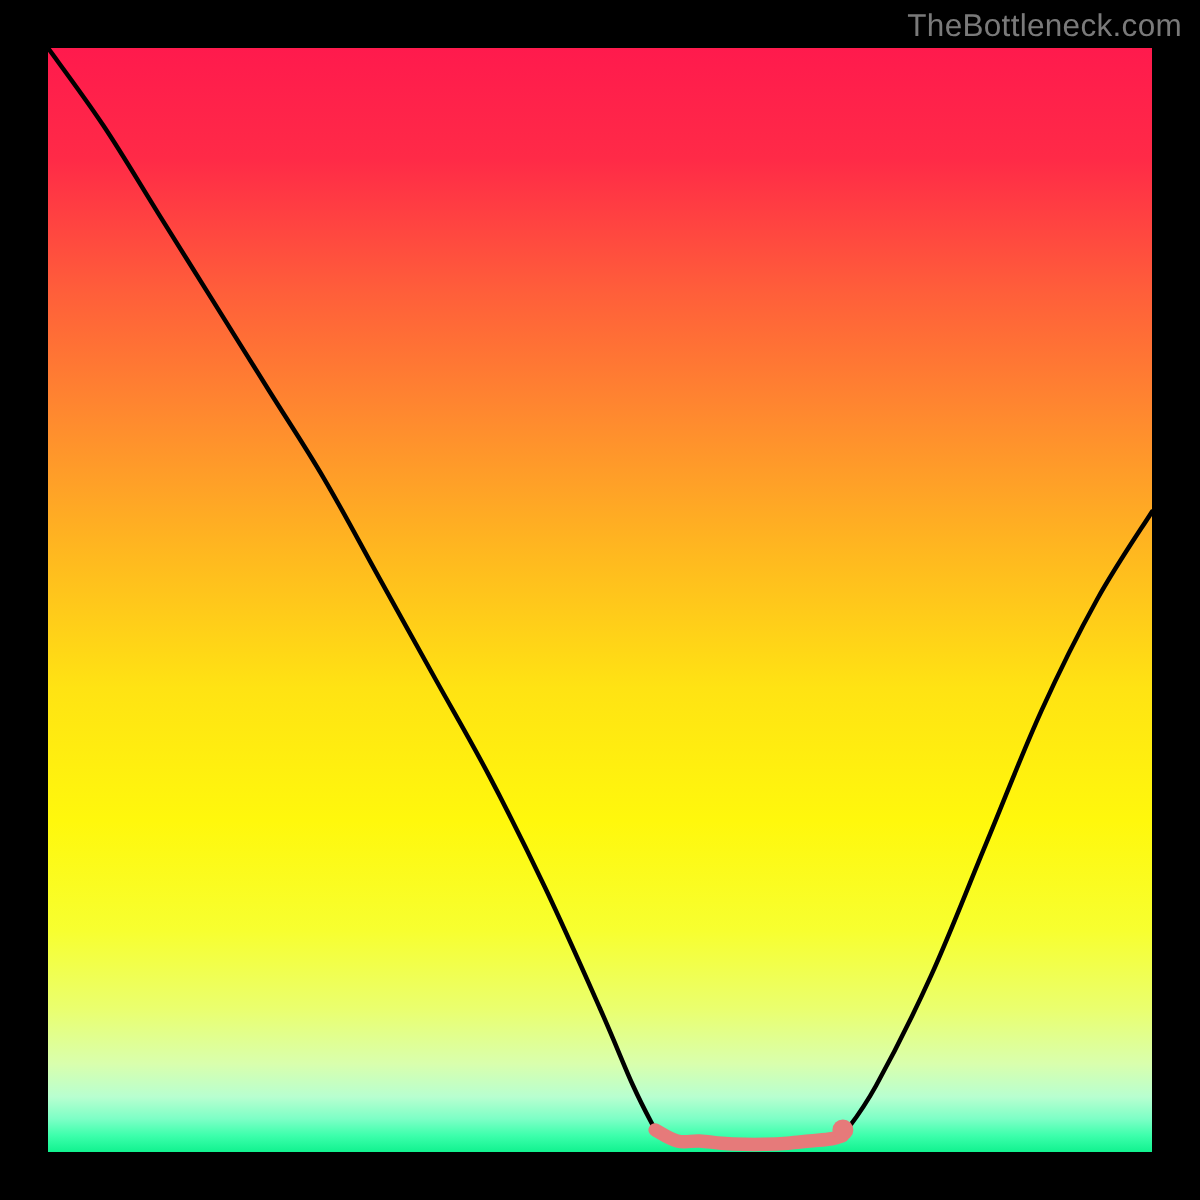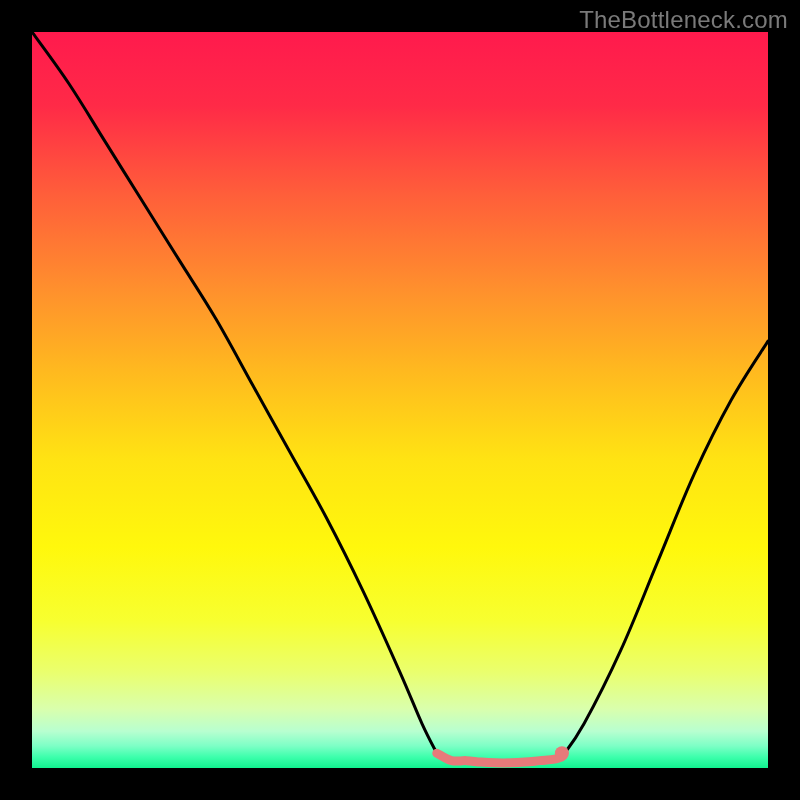--- a/index.html
+++ b/index.html
@@ -51,21 +51,21 @@
     position: absolute;
     left: 0; top: 0;
     width: 736px;
     height: 736px;
   }
   .watermark {
     position: absolute;
     top: 6px;
     right: 12px;
     color: #7a7a7a;
-    font-size: 24px;
+    font-size: 21px;
     font-weight: 500;
     letter-spacing: 0.2px;
     user-select: none;
   }
 </style>
 </head>
 <body>
 
 <div class="stage">
 

